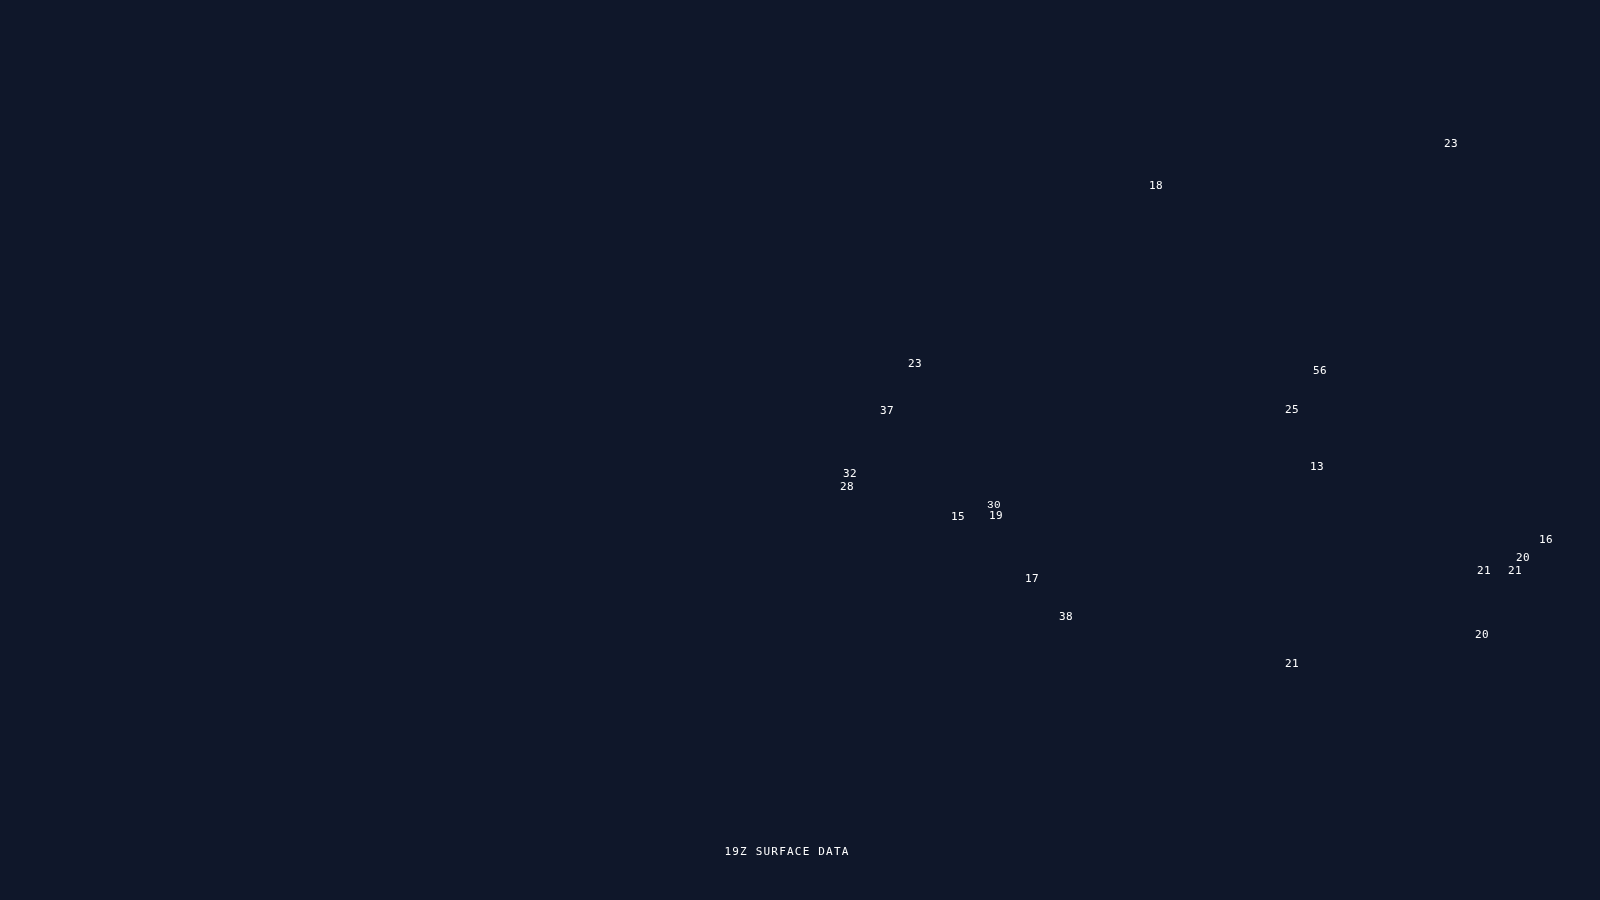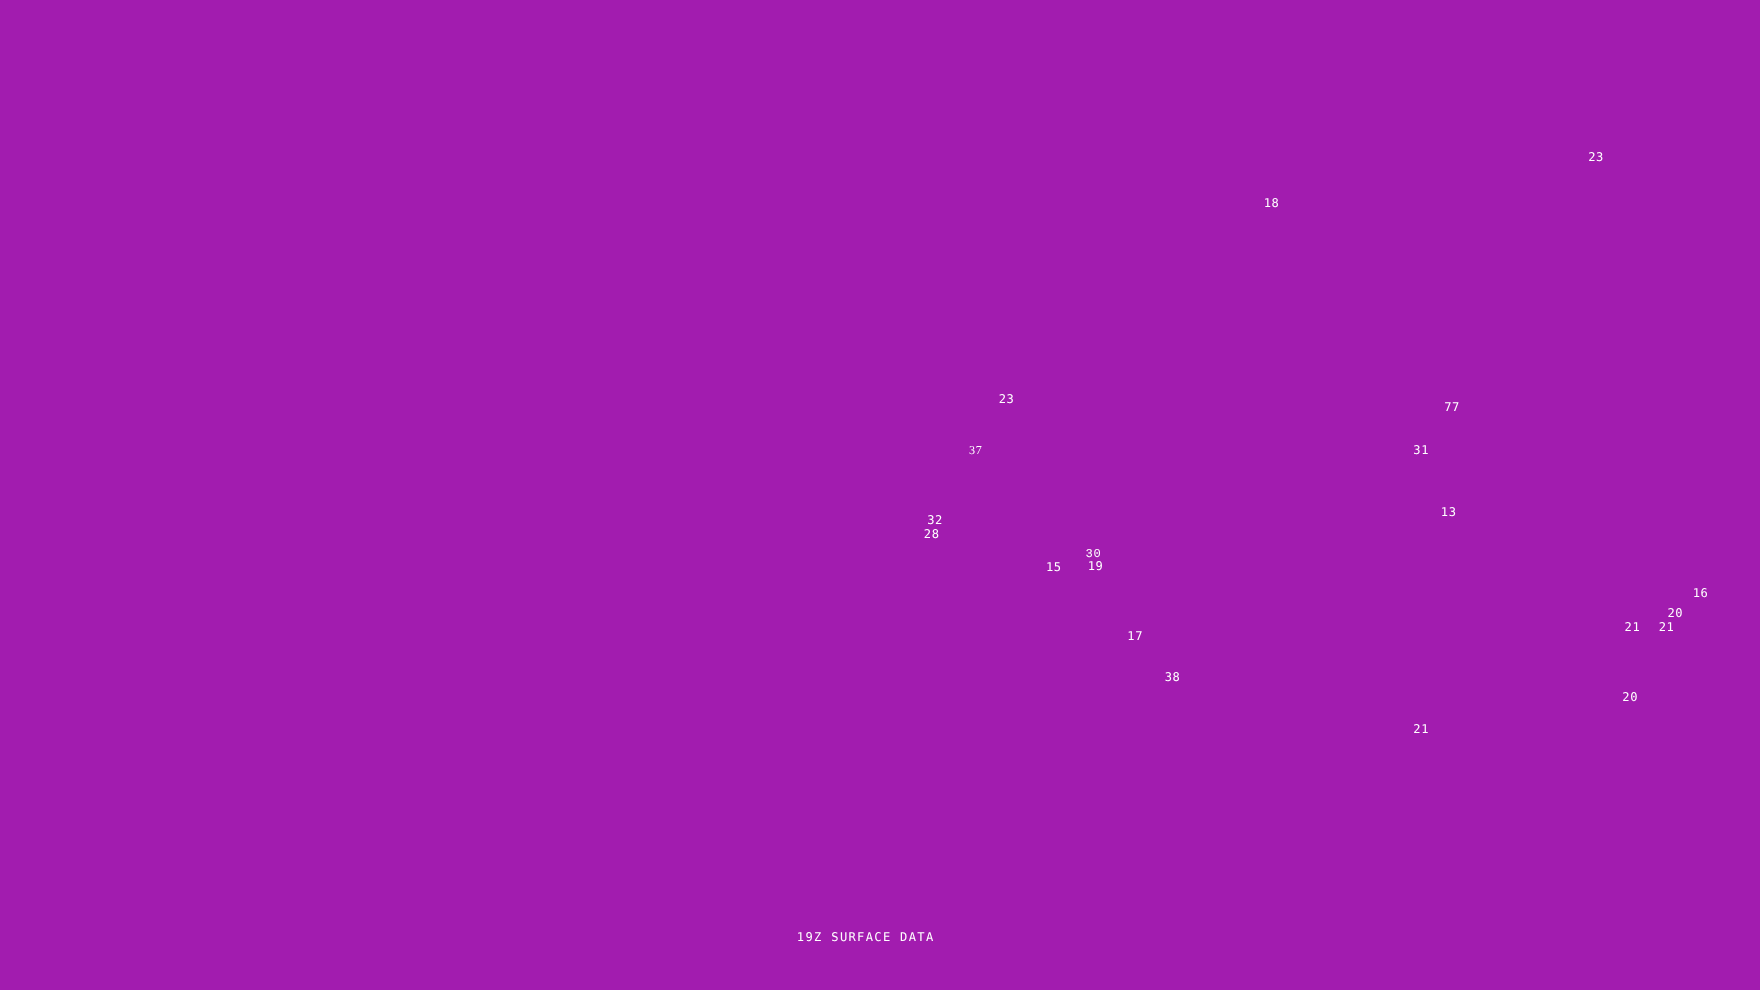--- a/index.html
+++ b/index.html
@@ -4,21 +4,21 @@
 <style>
   html, body {
     margin: 0;
     padding: 0;
     background: #000000;
   }
   #root {
     position: relative;
     width: 1600px;
     height: 900px;
-    background: #a21caf;
+    background: #0f172a;
     overflow: hidden;
     font-family: "DejaVu Sans Mono", monospace;
   }
   .station {
     position: absolute;
     color: #ffffff;
     font-family: "DejaVu Sans Mono", monospace;
     font-size: 11px;
     line-height: 11px;
     letter-spacing: 0.5px;
@@ -37,23 +37,23 @@
   }
 </style>
 </head>
 <body>
 
 <div id="root">
   <div id="stations">
       <div class="station" style="left: 1451px; top: 143px;">23</div>
       <div class="station" style="left: 1156px; top: 185px;">18</div>
       <div class="station" style="left: 915px; top: 363px;">23</div>
-      <div class="station" style="left: 1320px; top: 370px;">77</div>
-      <div class="station" style="left: 887px; top: 410px; font-family: Liberation Serif, serif;">37</div>
-      <div class="station" style="left: 1292px; top: 409px;">31</div>
+      <div class="station" style="left: 1320px; top: 370px;">56</div>
+      <div class="station" style="left: 887px; top: 410px;">37</div>
+      <div class="station" style="left: 1292px; top: 409px;">25</div>
       <div class="station" style="left: 1317px; top: 434px; margin-top: 32px;">13</div>
       <div class="station" style="left: 850px; top: 473px;">32</div>
       <div class="station" style="left: 847px; top: 486px;">28</div>
       <div class="station" style="left: 994px; top: 505px; font-family: Liberation Mono, monospace;">30</div>
       <div class="station" style="left: 958px; top: 516px;">15</div>
       <div class="station" style="left: 996px; top: 515px;">19</div>
       <div class="station" style="left: 1546px; top: 539px;">16</div>
       <div class="station" style="left: 1523px; top: 557px;">20</div>
       <div class="station" style="left: 1484px; top: 570px;">21</div>
       <div class="station" style="left: 1515px; top: 570px;">21</div>

